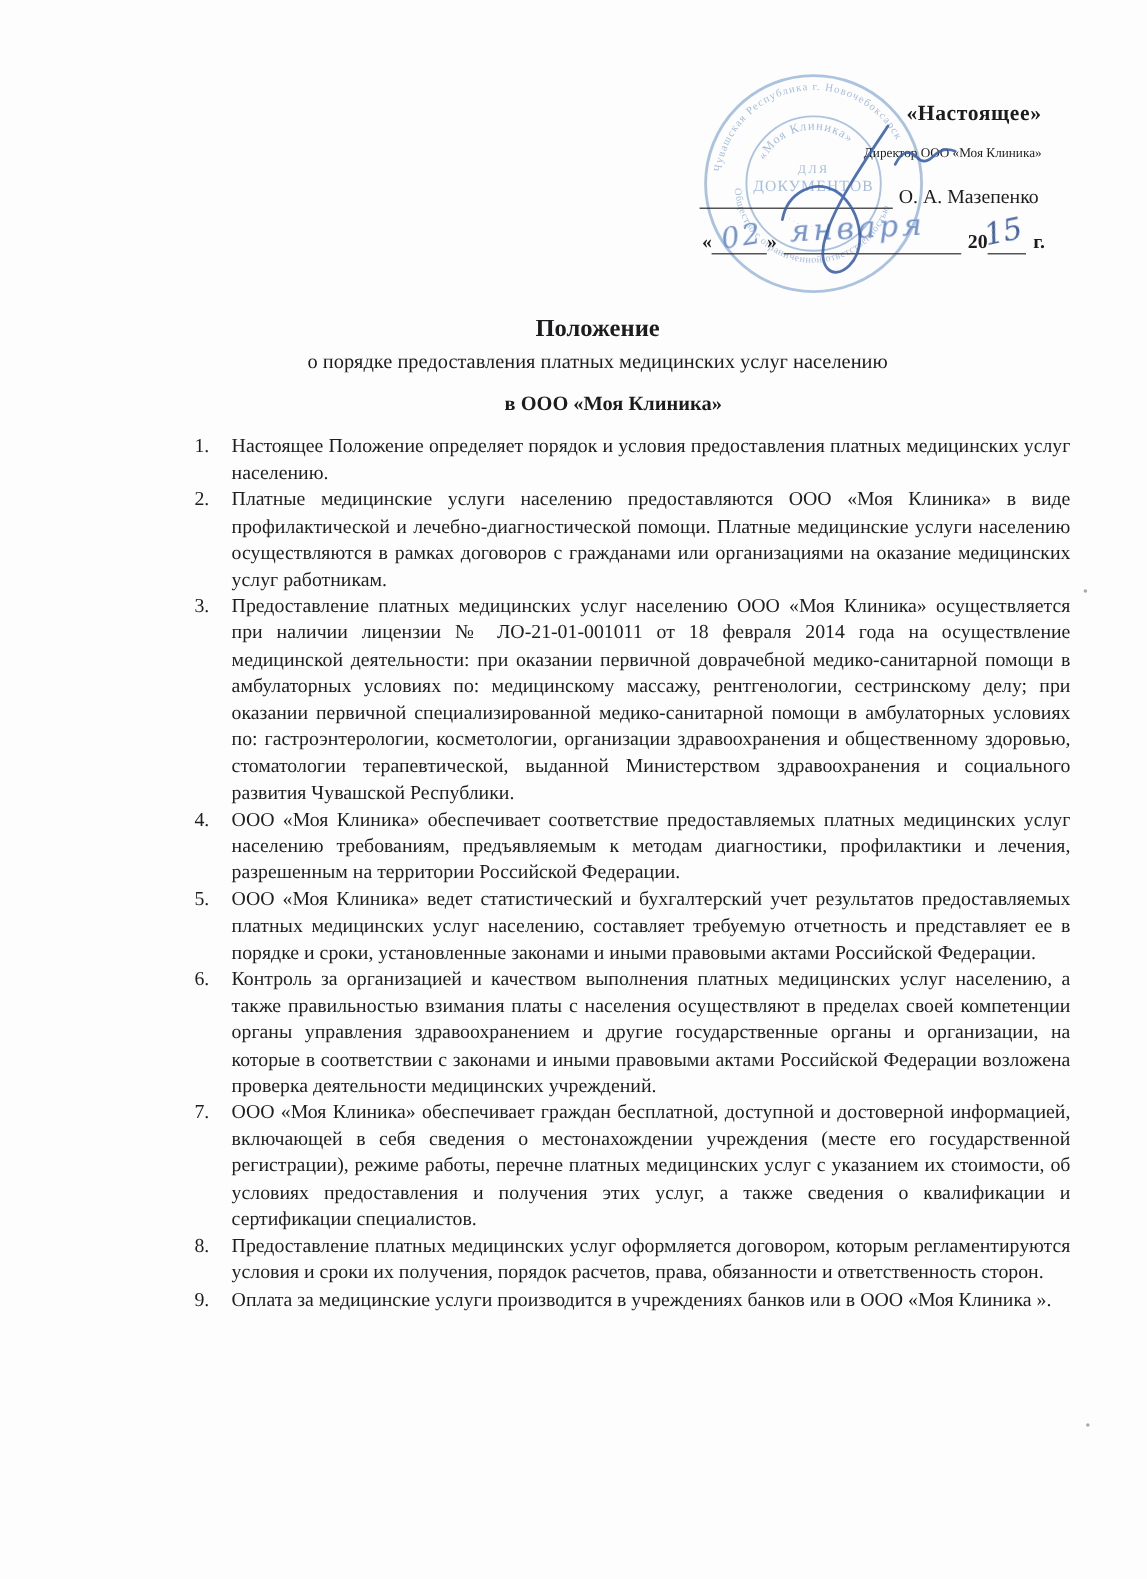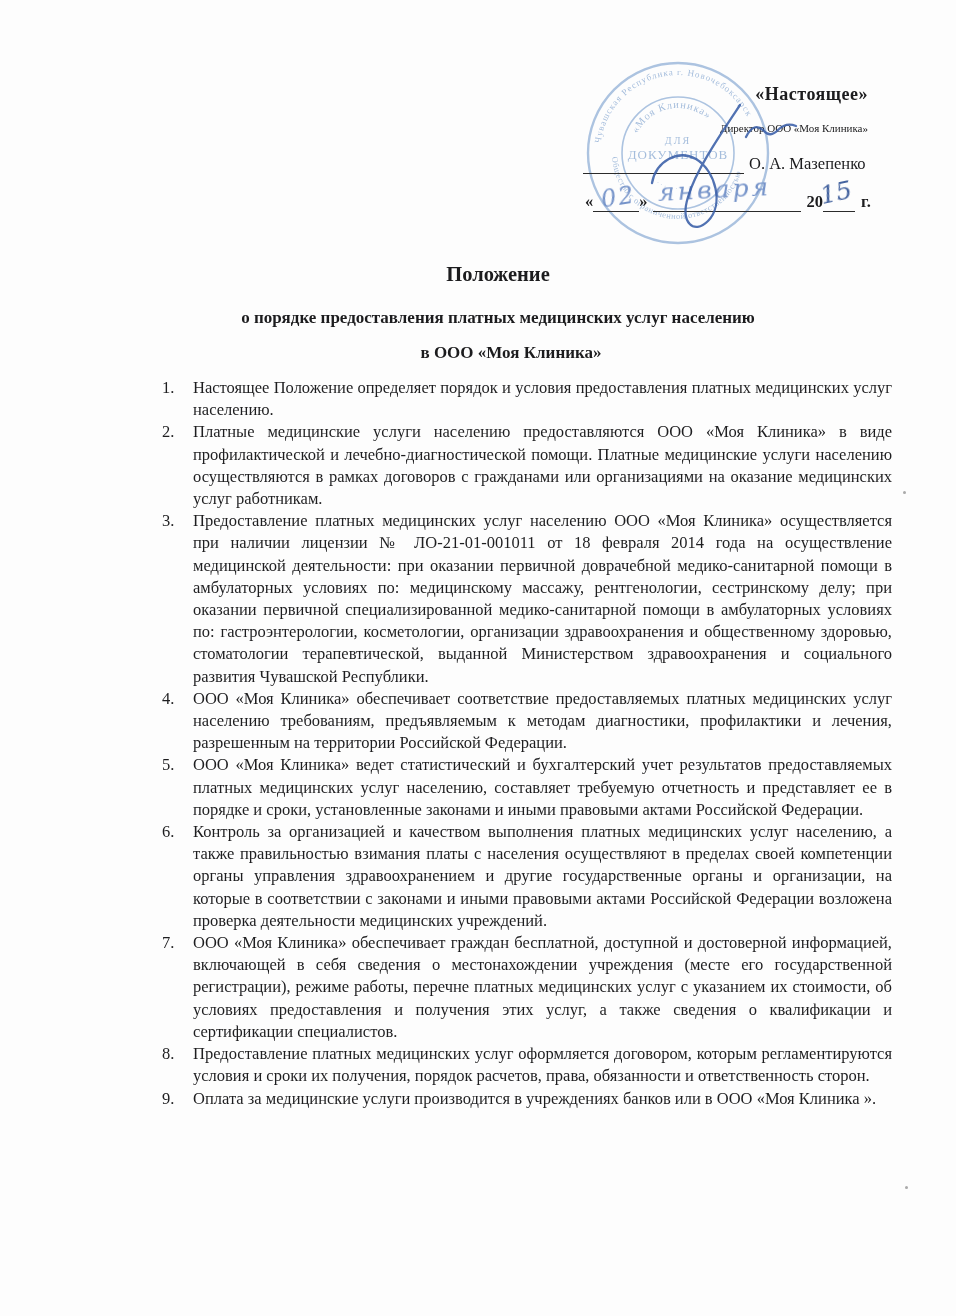--- a/index.html
+++ b/index.html
@@ -53,21 +53,21 @@
   .hand-year  { left: 820px; top: 178px; font-size: 25px; transform: rotate(-12deg); color: #44639f; }
 
   .stamp-svg { position: absolute; left: 583px; top: 56px; opacity: .62; filter: blur(.35px); }
   .sig-svg   { position: absolute; left: 600px; top: 95px; }
 
   
   .doc-title {
     margin: 12px 0 0; padding: 0 70px 0 110px;
     text-align: center; font-size: 20.5px; line-height: 24px; font-weight: bold;
   }
-  .doc-sub1 { margin-top: 21px; padding: 0 70px 0 110px; text-align: center; font-size: 17px; line-height: 22px; font-weight: bold; }
+  .doc-sub1 { margin-top: 5px; padding: 0 70px 0 110px; text-align: center; font-size: 17px; line-height: 22px; font-weight: normal; }
   .doc-sub2 { margin-top: 13px; padding: 0 44px 0 110px; text-align: center; font-size: 17px; line-height: 22px; font-weight: bold; }
 
   
   ol.provisions { margin: 13px 64px 0 160px; padding: 0; list-style: none; }
   ol.provisions li {
     position: relative; padding-left: 33px;
     text-align: justify; font-size: 16.5px; line-height: 22.2px;
     color: #1e1e20;
   }
   ol.provisions li .num { position: absolute; left: 2px; top: 0; }

